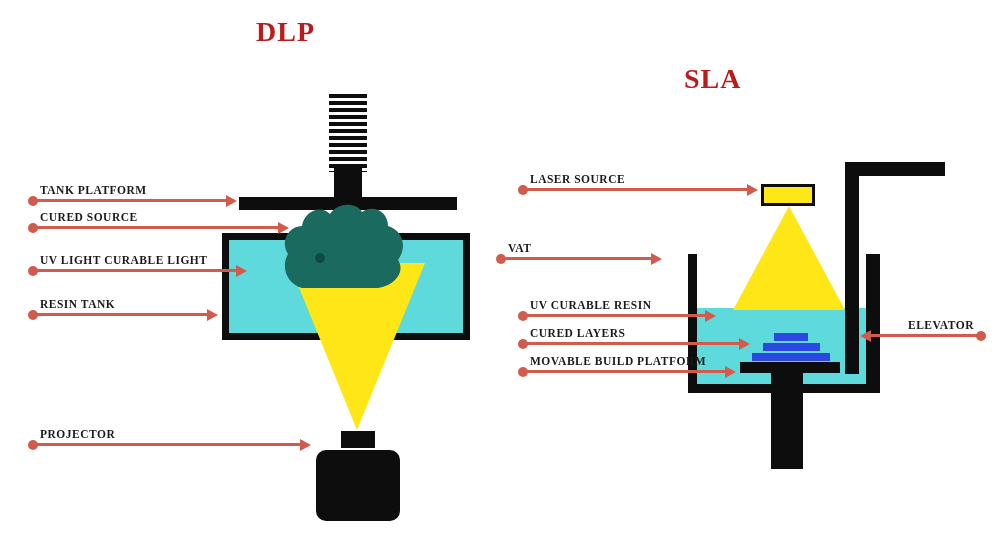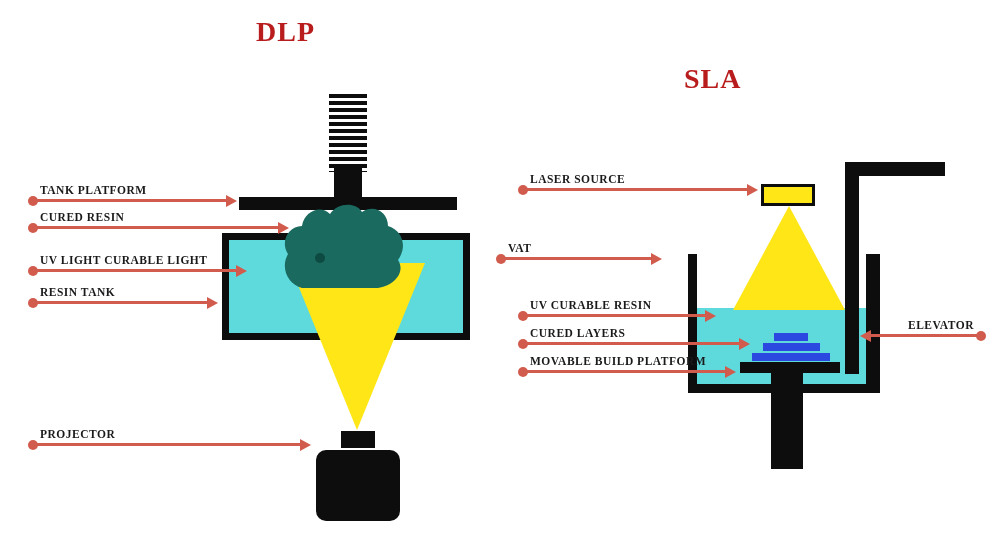--- a/index.html
+++ b/index.html
@@ -111,32 +111,32 @@
   <div class="part black" style="left:740px;top:362px;width:100px;height:11px;"></div>
   <div class="part black" style="left:771px;top:373px;width:32px;height:96px;"></div>
 
   <div class="callout" style="left:28px;top:182px;width:209px;">
     <span class="callout-text">TANK PLATFORM</span>
     <span class="dot"></span>
     <span class="line"></span>
     <span class="arrow"></span>
   </div>
   <div class="callout" style="left:28px;top:209px;width:261px;">
-    <span class="callout-text">CURED RESIN</span>
+    <span class="callout-text">CURED SOURCE</span>
     <span class="dot"></span>
     <span class="line"></span>
     <span class="arrow"></span>
   </div>
   <div class="callout" style="left:28px;top:252px;width:219px;">
     <span class="callout-text">UV LIGHT CURABLE LIGHT</span>
     <span class="dot"></span>
     <span class="line"></span>
     <span class="arrow"></span>
   </div>
-  <div class="callout" style="left:28px;top:284px;width:190px;">
+  <div class="callout" style="left:28px;top:296px;width:190px;">
     <span class="callout-text">RESIN TANK</span>
     <span class="dot"></span>
     <span class="line"></span>
     <span class="arrow"></span>
   </div>
   <div class="callout" style="left:28px;top:426px;width:283px;">
     <span class="callout-text">PROJECTOR</span>
     <span class="dot"></span>
     <span class="line"></span>
     <span class="arrow"></span>

